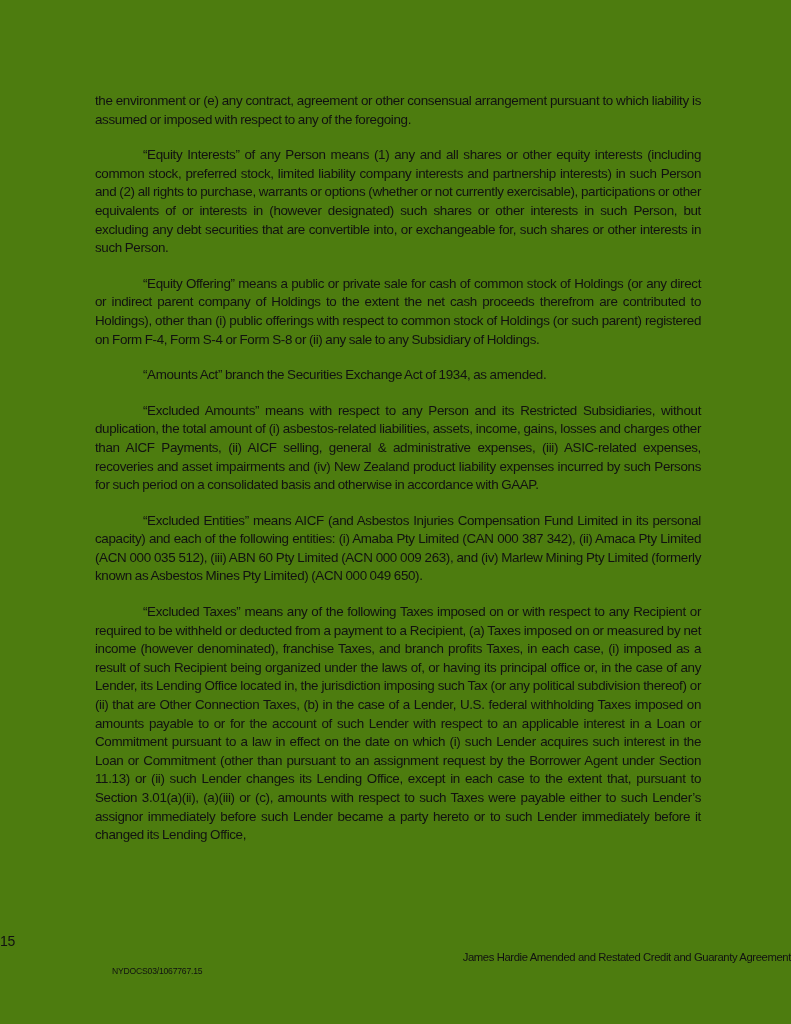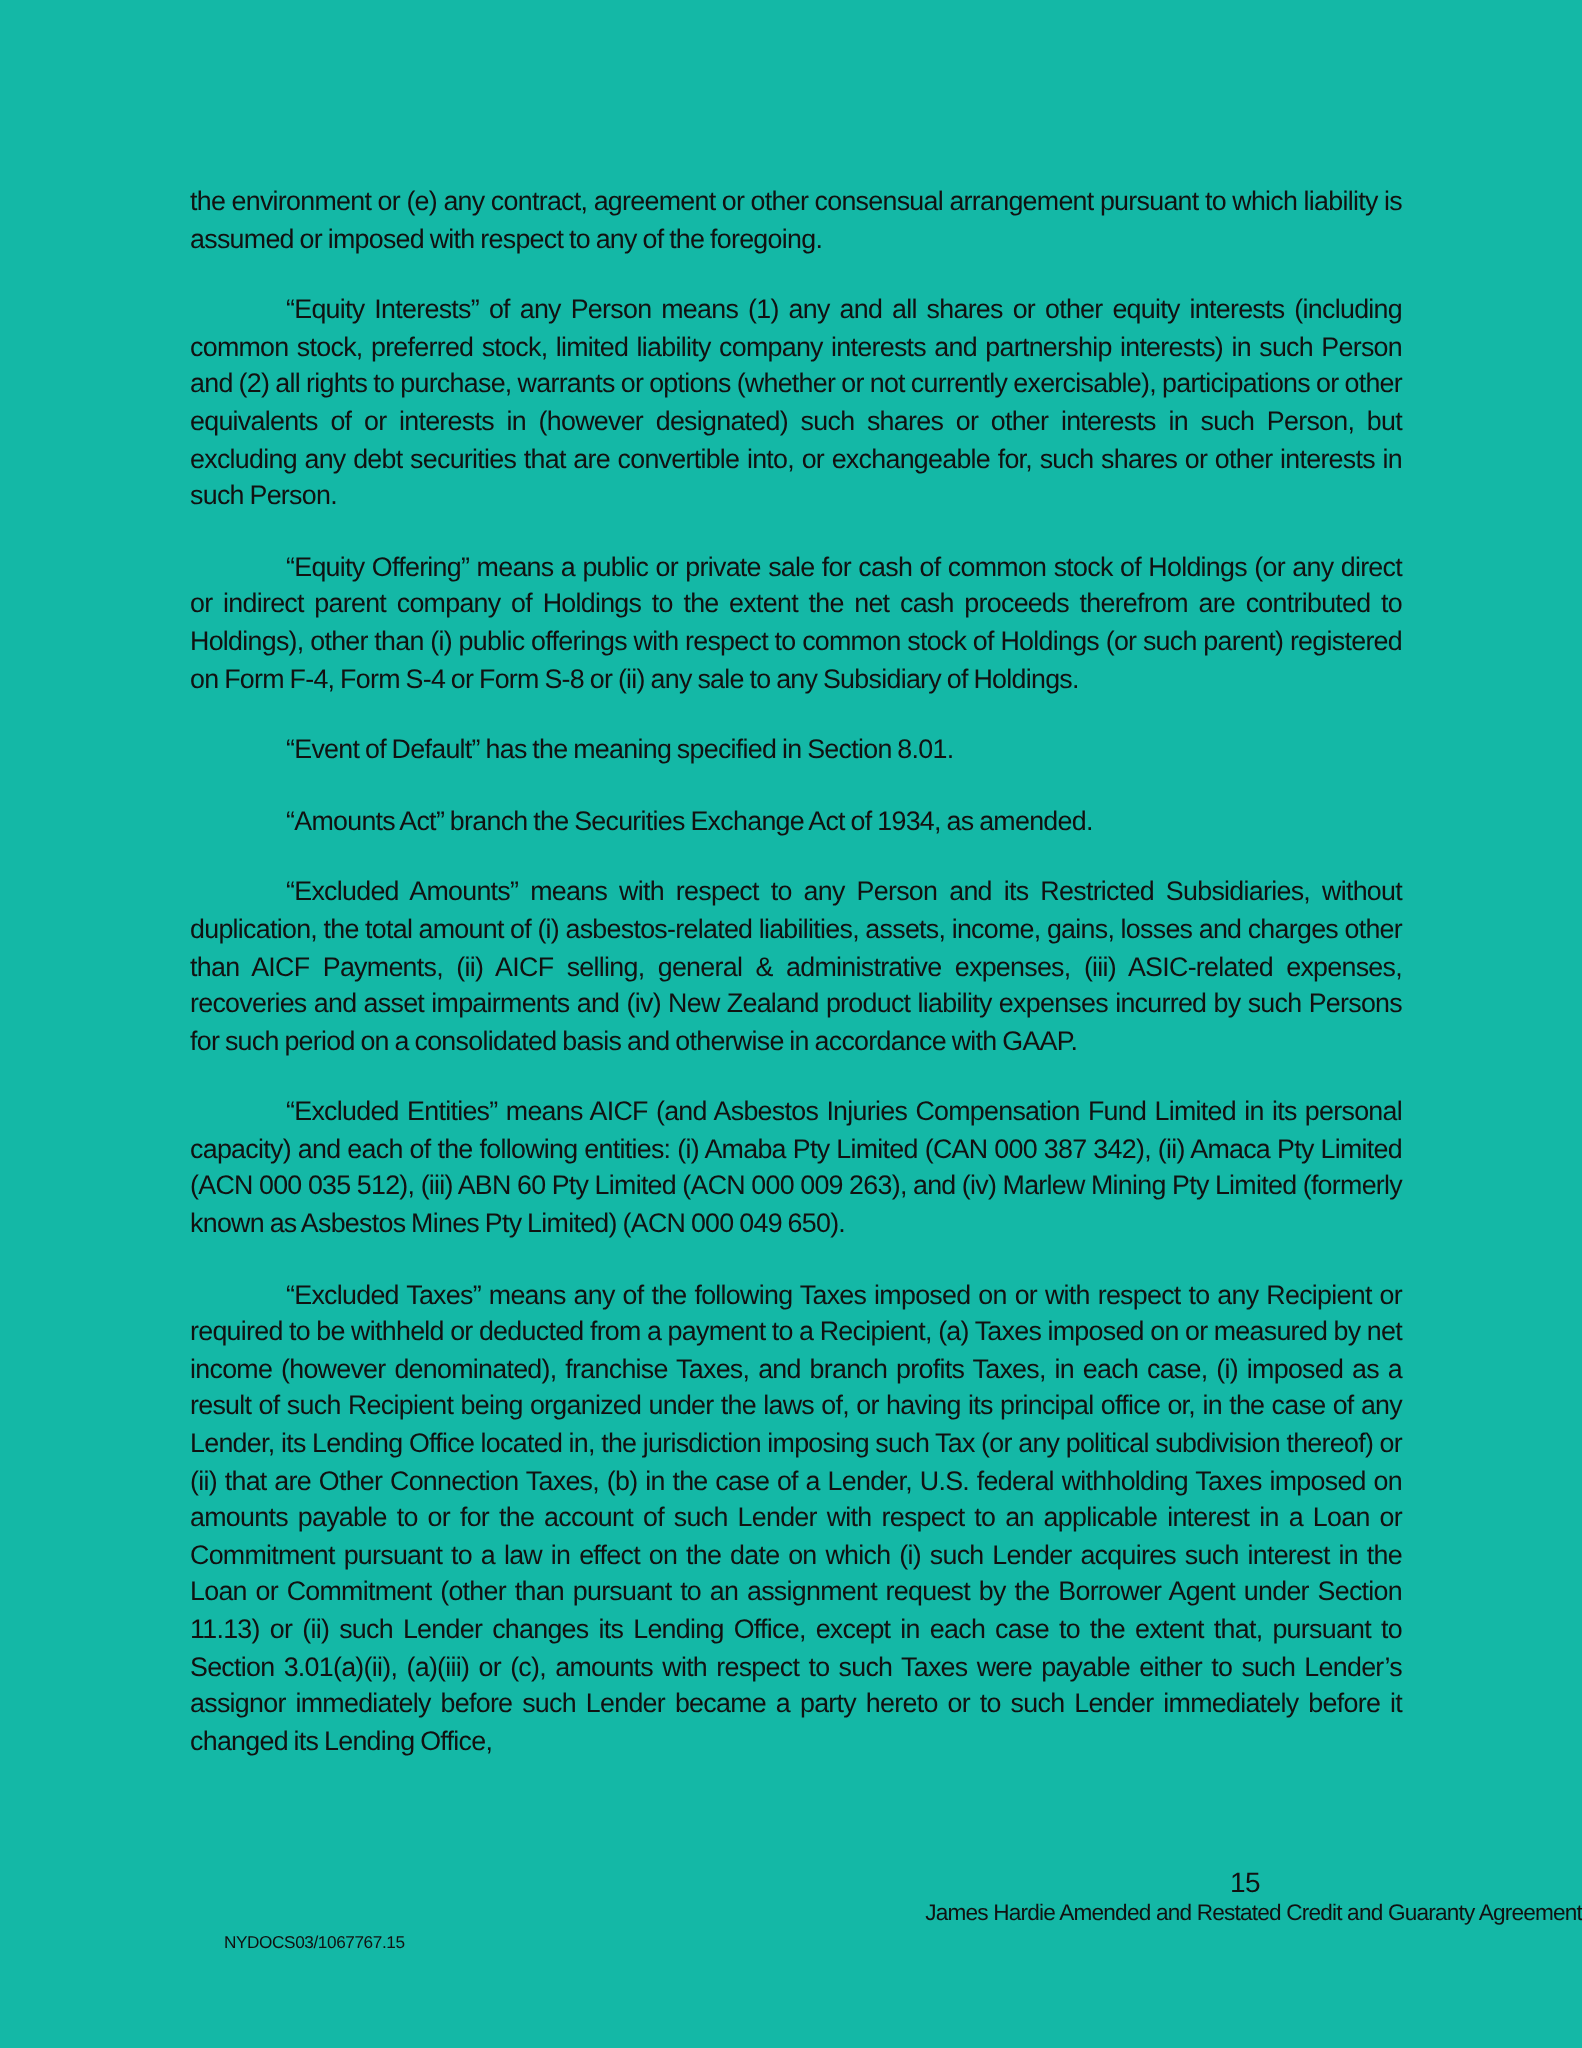--- a/index.html
+++ b/index.html
@@ -1,32 +1,32 @@
 <!DOCTYPE html>
 <html><head>
 <meta charset="utf-8">
 <style>
   html, body { margin: 0; padding: 0; background: #ffffff; }
   body { width: 791px; height: 1024px; position: relative; overflow: hidden; }
   .page {
     position: absolute; left: 0; top: 0; width: 791px; height: 1024px;
-    background: #14b8a6; color: #111111;
+    background: #4d7c0f; color: #111111;
     font-family: "Liberation Sans", sans-serif;
   }
   .body-text {
     position: absolute; left: 95px; top: 92px; width: 606px;
     font-size: 13.4px; line-height: 18.6px;
     letter-spacing: -0.35px; word-spacing: -0.5px;
   }
   .para { margin: 0 0 17px 0; text-align: justify; }
   .para.indent { text-indent: 48px; }
   .u { }
   .page-number {
     position: absolute; left: 0; width: 630px; top: 933px;
-    text-align: right; font-size: 14px; letter-spacing: -0.3px;
+    text-align: left; font-size: 14px; letter-spacing: -0.3px;
   }
   .footer-title {
     position: absolute; left: 0; width: 791px; top: 951px;
     text-align: right; font-size: 11.3px; letter-spacing: -0.4px;
   }
   .doc-id {
     position: absolute; left: 112px; top: 966px;
     font-size: 8.6px; letter-spacing: -0.2px;
   }
 </style>
@@ -42,23 +42,20 @@
     </p>
 
     <p class="para indent">
       <span>“</span><span class="u">Equity Interests</span><span>” of any Person means (1) any and all shares or other equity interests (including common stock, preferred stock, limited liability company interests and partnership interests) in such Person and (2) all rights to purchase, warrants or options (whether or not currently exercisable), participations or other equivalents of or interests in (however designated) such shares or other interests in such Person, but excluding any debt securities that are convertible into, or exchangeable for, such shares or other interests in such Person.</span>
     </p>
 
     <p class="para indent">
       <span>“</span><span class="u">Equity Offering</span><span>” means a public or private sale for cash of common stock of Holdings (or any direct or indirect parent company of Holdings to the extent the net cash proceeds therefrom are contributed to Holdings), other than (i) public offerings with respect to common stock of Holdings (or such parent) registered on Form F-4, Form S-4 or Form S-8 or (ii) any sale to any Subsidiary of Holdings.</span>
     </p>
 
-    <p class="para indent">
-      <span>“</span><span class="u">Event of Default</span><span>” has the meaning specified in </span><span class="u">Section 8.01</span><span>.</span>
-    </p>
 
     <p class="para indent">
       <span>“</span><span class="u">Amounts Act</span><span>” branch the Securities Exchange Act of 1934, as amended.</span>
     </p>
 
     <p class="para indent">
       <span>“</span><span class="u">Excluded Amounts</span><span>” means with respect to any Person and its Restricted Subsidiaries, without duplication, the total amount of (i) asbestos-related liabilities, assets, income, gains, losses and charges other than AICF Payments, (ii) AICF selling, general &amp; administrative expenses, (iii) ASIC-related expenses, recoveries and asset impairments and (iv) New Zealand product liability expenses incurred by such Persons for such period on a consolidated basis and otherwise in accordance with GAAP.</span>
     </p>
 
     <p class="para indent">

